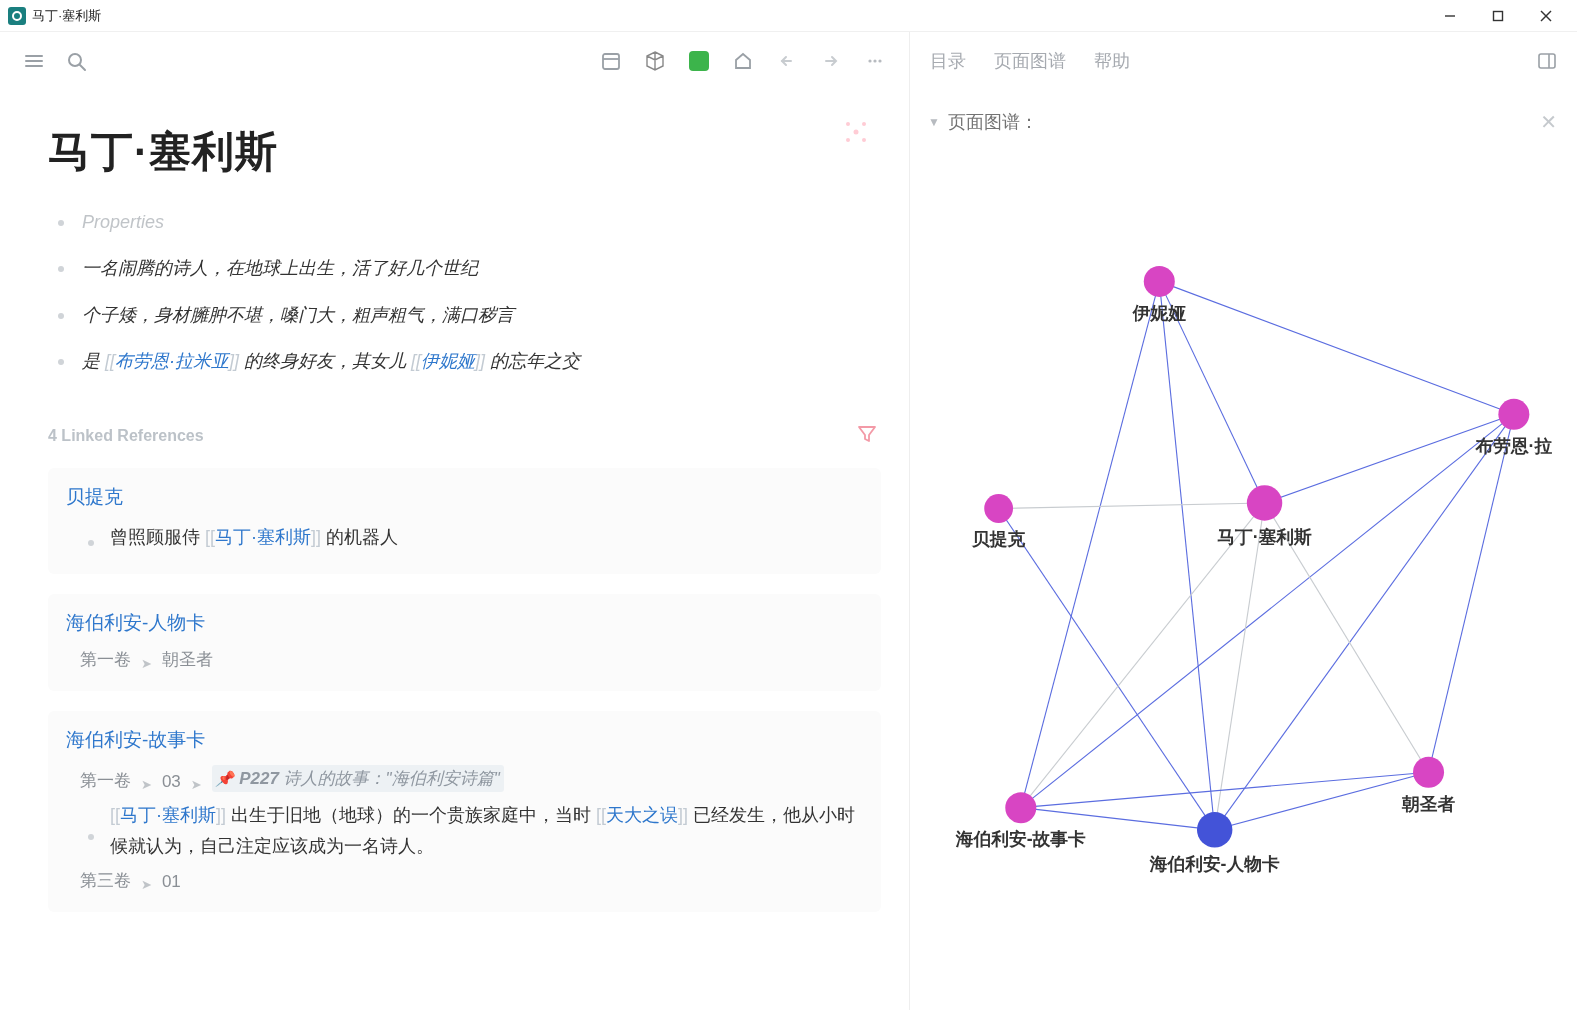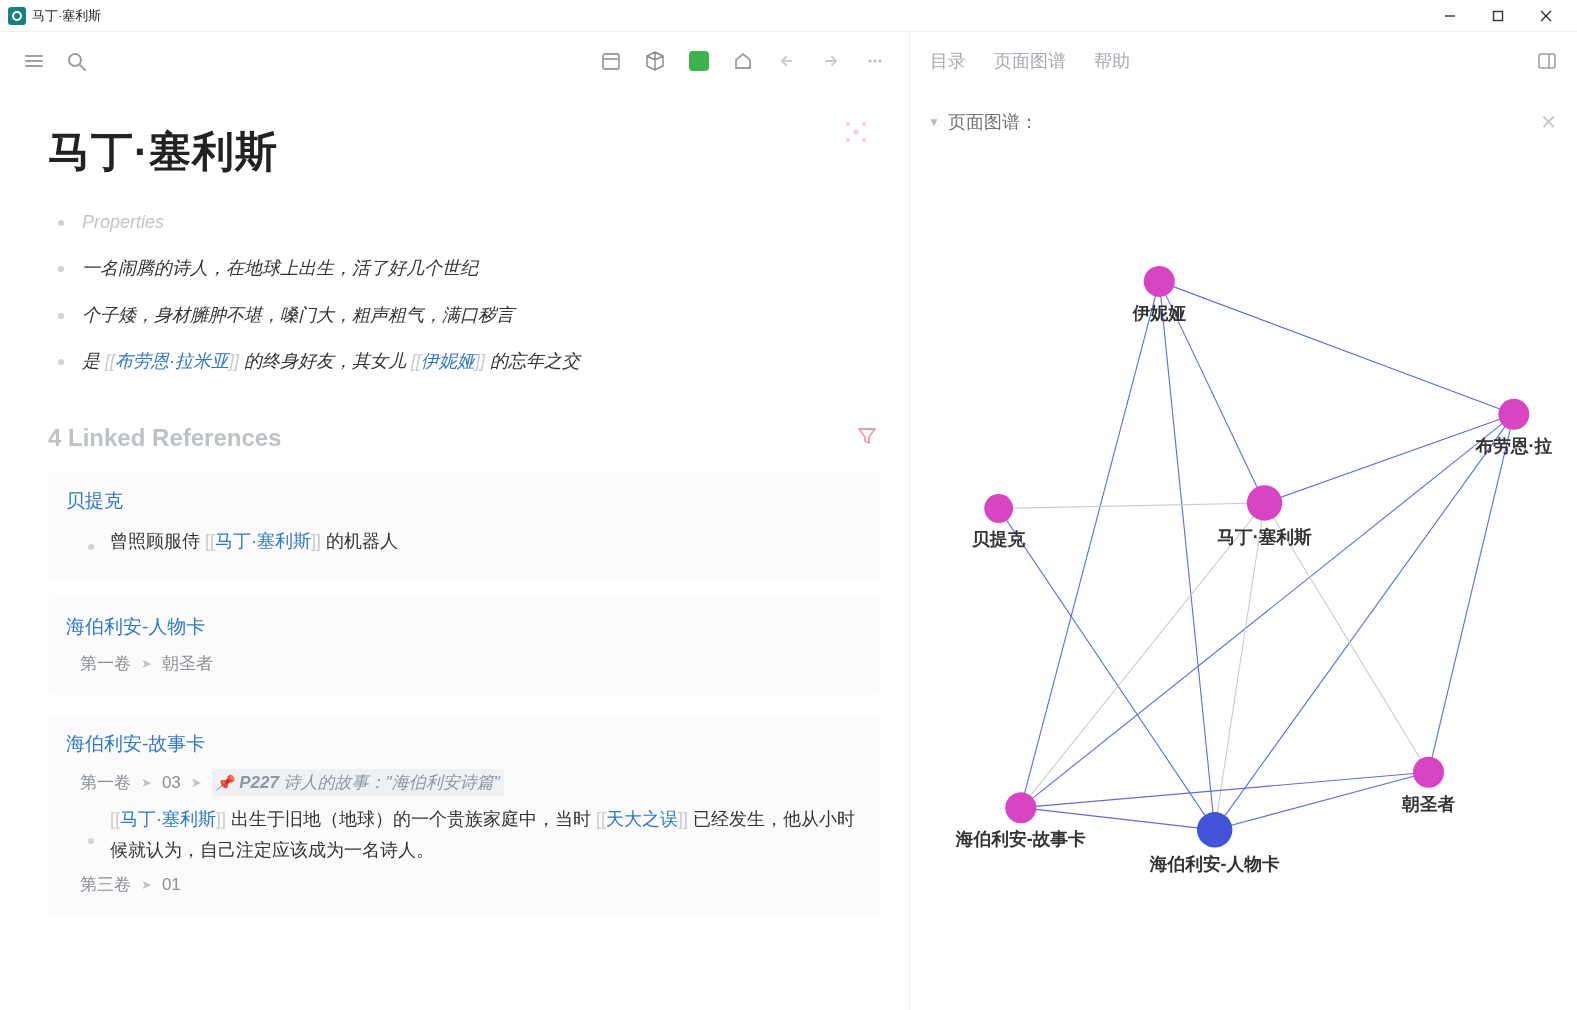--- a/index.html
+++ b/index.html
@@ -27,27 +27,27 @@
   .graph-glyph { margin-left:auto; margin-right:30px; color:#ffccd5; font-size:22px; }
   
   ul.bullets { list-style: none; margin-top: 26px; font-style: italic; }
   ul.bullets > li { display: flex; align-items: flex-start; margin-bottom: 14px; font-size: 18px; line-height: 1.8; }
   ul.bullets > li .dot { width: 6px; height: 6px; background: #d0d4d8; border-radius: 50%; margin: 14px 18px 0 10px; flex:none; }
   .muted { color: #c0c4c8; }
   .linkish { color: #2e77cc; }
   .brackets { color: #c3cbd3; }
   
   .refs-hdr { margin-top: 46px; display:flex; align-items:center; }
-  .refs-hdr .txt { font-size: 24px; font-weight: 700; color: #bcc2c8; }
+  .refs-hdr .txt { font-size: 16px; font-weight: 700; color: #bcc2c8; }
   .refs-hdr .filter { margin-left:auto; margin-right:22px; color:#f39aa7; }
   
   .ref-card { background: #fbfbfb; border-radius: 6px; padding: 16px 18px 14px 18px; margin-top: 20px; margin-right: 18px;}
   .ref-title { color: #2e77cc; font-size: 19px; font-weight: 500; margin-bottom: 12px; }
   
-  .breadcrumb { display:flex; align-items:center; gap:10px; color:#8a8f95; font-size:17px; margin: 4px 0 6px 14px; flex-wrap:wrap;}
+  .breadcrumb { display:flex; align-items:flex-end; gap:10px; color:#8a8f95; font-size:17px; margin: 4px 0 6px 14px; flex-wrap:wrap;}
   .breadcrumb .arrow { color:#c0c4c8; font-size:13px; }
   .breadcrumb .pin { font-size:15px; }
   .breadcrumb .bc-hl { background:#edf1f4; color:#8f97a0; font-style: italic; border-radius:3px; padding:2px 4px;}
   
   ul.inner { list-style:none; margin-left:18px; }
   ul.inner > li { display:flex; align-items:center; margin:8px 0; font-size:18px; line-height:1.7; }
   ul.inner > li .dot { width:6px; height:6px; background:#d0d4d8; border-radius:50%; margin:12px 16px 0 4px; flex:none; }
   .inner .body { flex:1; }
   
   .right-panel { width: 668px; flex:none; border-left: 1px solid #eee; display:flex; flex-direction:column; }

